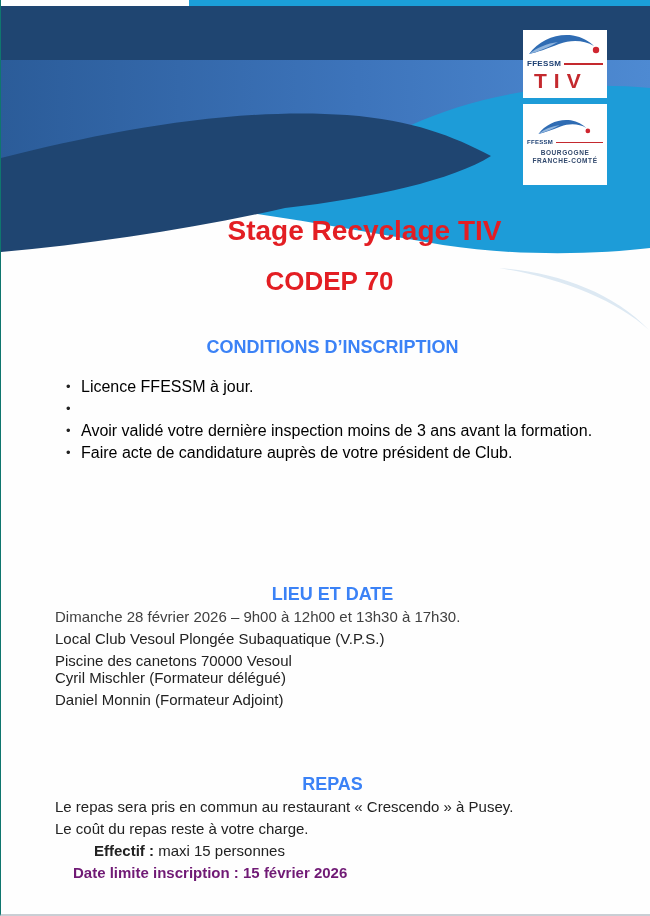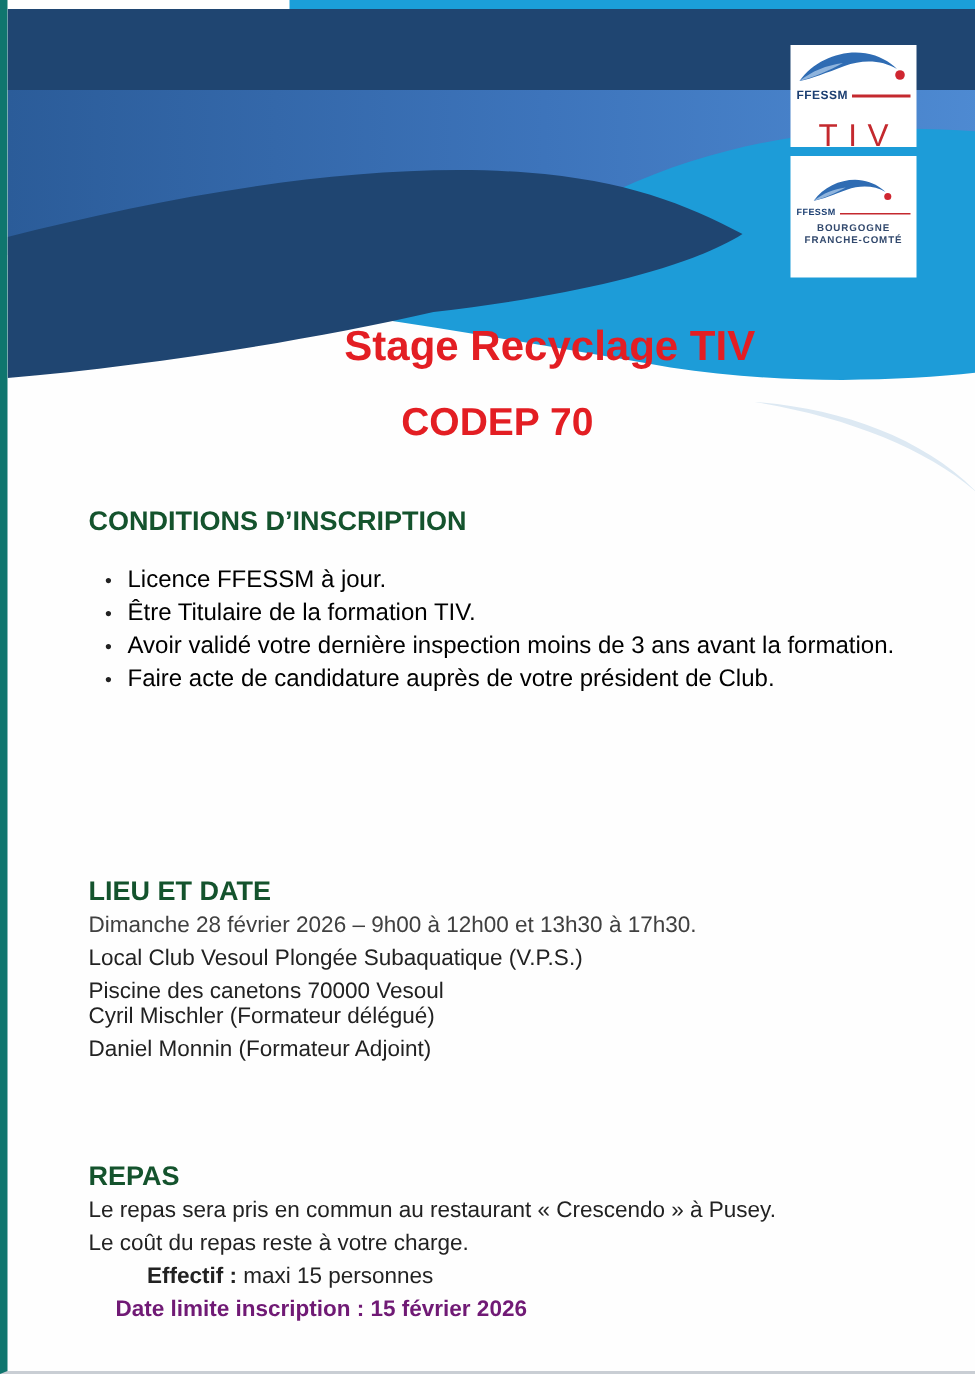--- a/index.html
+++ b/index.html
@@ -1,43 +1,43 @@
 <!DOCTYPE html>
 <html><head>
 <meta charset="utf-8">
 <style>
   html,body{margin:0;padding:0;background:#fff;}
   body{font-family:"Liberation Sans","DejaVu Sans",sans-serif;}
   .page{
     position:relative;width:650px;height:916px;background:#fefefe;
-    overflow:hidden;border-left:5px solid #0f766e;border-bottom:2px solid #c9ced4;
+    overflow:hidden;border-left:1px solid #0f766e;border-bottom:2px solid #c9ced4;
     box-sizing:border-box;
   }
   .header-waves{position:absolute;top:0;left:0;width:650px;height:330px;}
   
   .logo-card{position:absolute;background:#fff;box-sizing:border-box;padding:3px 4px;}
   .logo-tiv{left:522px;top:30px;width:84px;height:68px;}
   .logo-bfc{left:522px;top:104px;width:84px;height:81px;}
   .logo-wave-row{display:flex;justify-content:center;}
   .org-row{display:flex;align-items:center;margin-top:1px;}
   .org-name{font-weight:bold;color:#1c3f72;font-size:8px;letter-spacing:.3px;line-height:8px;}
   .org-name.small{font-size:6px;line-height:6px;}
   .org-rule{flex:1;border-top:2px solid #c4292e;margin-left:3px;}
   .org-rule.thin{border-top-width:1px;}
-  .tiv-word{color:#c4292e;font-weight:normal;font-size:21px;letter-spacing:7px;text-align:center;margin-top:12px;padding-left:7px;line-height:22px;}
+  .tiv-word{color:#c4292e;font-weight:bold;font-size:21px;letter-spacing:7px;text-align:left;margin-top:2px;padding-left:7px;line-height:22px;}
   .region{color:#32496d;font-weight:bold;font-size:6.5px;letter-spacing:.6px;text-align:center;line-height:8px;}
   .region.first{margin-top:4px;}
   
   .doc-title{position:absolute;left:0;right:0;top:215px;text-align:center;
     transform:translateX(39px);color:#e31e23;font-weight:bold;font-size:28px;line-height:32px;}
   .doc-subtitle{position:absolute;left:0;right:0;top:266px;text-align:center;
     transform:translateX(4px);color:#e31e23;font-weight:bold;font-size:26px;line-height:30px;}
   
   .section{position:absolute;left:54px;right:40px;font-size:15px;color:#222;}
-  .sec-heading{color:#14532d;font-weight:bold;font-size:18px;line-height:20px;margin:0;}
+  .sec-heading{color:#3b82f6;font-weight:bold;font-size:18px;line-height:20px;margin:0;text-align:center;}
   .body-line{line-height:22px;}
   .red-line{color:#404040;}
   .bullets{position:absolute;left:54px;right:40px;top:376px;}
   .bullet-row{display:flex;line-height:22px;}
   .bullet-dot{width:15px;margin-left:11px;color:#222;flex:0 0 auto;font-size:13px;}
   .indent{margin-left:39px;}
   .bold{font-weight:bold;}
   .deadline{color:#701a75;font-weight:bold;margin-left:18px;}
   .sec-conditions{top:337px;}
   .sec-lieu{top:584px;}
@@ -109,21 +109,20 @@
   <div class="section sec-conditions">
     <h2 class="sec-heading">CONDITIONS D’INSCRIPTION</h2>
   </div>
   <div class="bullets">
     <div class="bullet-row">
       <span class="bullet-dot">•</span>
       <span class="body-line">Licence FFESSM à jour.</span>
     </div>
     <div class="bullet-row">
       <span class="bullet-dot">•</span>
-      <span class="body-line">Être Titulaire de la formation TIV.</span>
     </div>
     <div class="bullet-row">
       <span class="bullet-dot">•</span>
       <span class="body-line">Avoir validé votre dernière inspection moins de 3 ans avant la formation.</span>
     </div>
     <div class="bullet-row">
       <span class="bullet-dot">•</span>
       <span class="body-line">Faire acte de candidature auprès de votre président de Club.</span>
     </div>
   </div>

